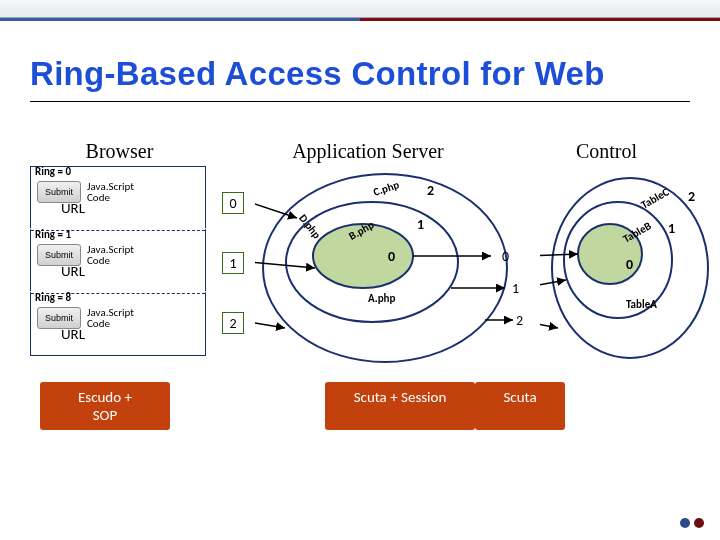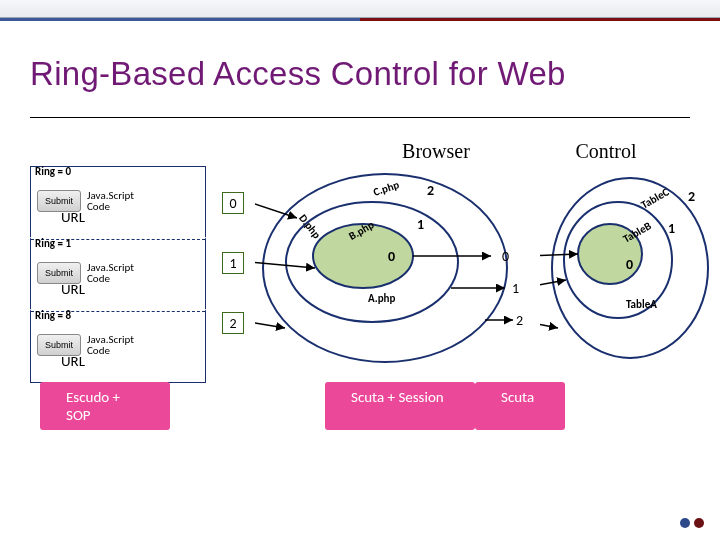--- a/index.html
+++ b/index.html
@@ -24,33 +24,32 @@
     left: 0; bottom: -4px; right: 0;
     height: 3px;
     background: linear-gradient(to right, #3b5998 0%, #3b5998 50%, #7b0f12 50%, #7b0f12 100%);
   }
   .title {
     position: absolute;
     top: 55px;
     left: 30px;
     right: 30px;
     font-size: 33px;
-    font-weight: 400;
-    color: #701a75;
+    font-weight: 700;
+    color: #1d4ed8;
     border-bottom: 1px solid #000;
-    padding-bottom: 24px;
+    padding-bottom: 8px;
     letter-spacing: 0.3px;
   }
   .cols {
     position: absolute;
     top: 140px;
     left: 30px;
     right: 34px;
     display: flex;
-    justify-content: flex-end;
   }
   .colhead {
     font-family: "Times New Roman", serif;
     font-size: 20px;
     color: #000;
     text-align: center;
   }
   .col-browser { width: 180px; }
   .col-app { width: 320px; }
   .col-db { width: 160px; }
@@ -58,21 +57,21 @@
   
   .browser {
     position: absolute;
     top: 168px;
     left: 30px;
     width: 176px;
   }
   .ringbox {
     border: 1.5px solid #1a2f6e;
     background: #fff;
-    padding: 19px 6px 8px 6px;
+    padding: 10px 6px 8px 6px;
     position: relative;
     margin-top: -2px;
   }
   .ringbox.r1, .ringbox.r2 { border-top: 2px dashed transparent; }
   .ringdash {
     position: absolute;
     top: 0; left: 0; right: 0;
     border-top: 1.5px dashed #1a2f6e;
   }
   .ringlabel {
@@ -147,27 +146,27 @@
 
   
   .bottombar {
     position: absolute;
     top: 382px;
     left: 30px;
     right: 20px;
     display: flex;
   }
   .pill {
-    background: #ec4899;
+    background: #c2410c;
     color: #fff;
     font-family: "Calibri", sans-serif;
     font-size: 15px;
     padding: 6px 26px;
     border-radius: 3px;
-    text-align: left;
+    text-align: center;
   }
   .pill.b1 { width: 130px; margin-left: 10px; }
   .pill.b2 { width: 150px; margin-left: 155px; }
   .pill.b3 { width: 90px; }
 
   
   .br-bul {
     position: absolute;
     bottom: 12px; right: 16px;
     display: flex; gap: 4px;
@@ -199,20 +198,21 @@
 </style>
 </head>
 <body>
 
 <div class="top-accent"></div>
 
 <h1 class="title">Ring-Based Access Control for Web</h1>
 
 <div class="cols">
   <div class="colhead col-browser">Browser</div>
+  <div class="colhead col-app">Application Server</div>
   <div class="colhead col-db">Control</div>
 </div>
 
 <div class="browser">
   <div class="ringbox r0">
     <div class="ringlabel">Ring = 0</div>
     <div class="ringinner">
       <div class="submitbtn">Submit</div>
       <div>
         <div class="jstext">Java.Script</div>

